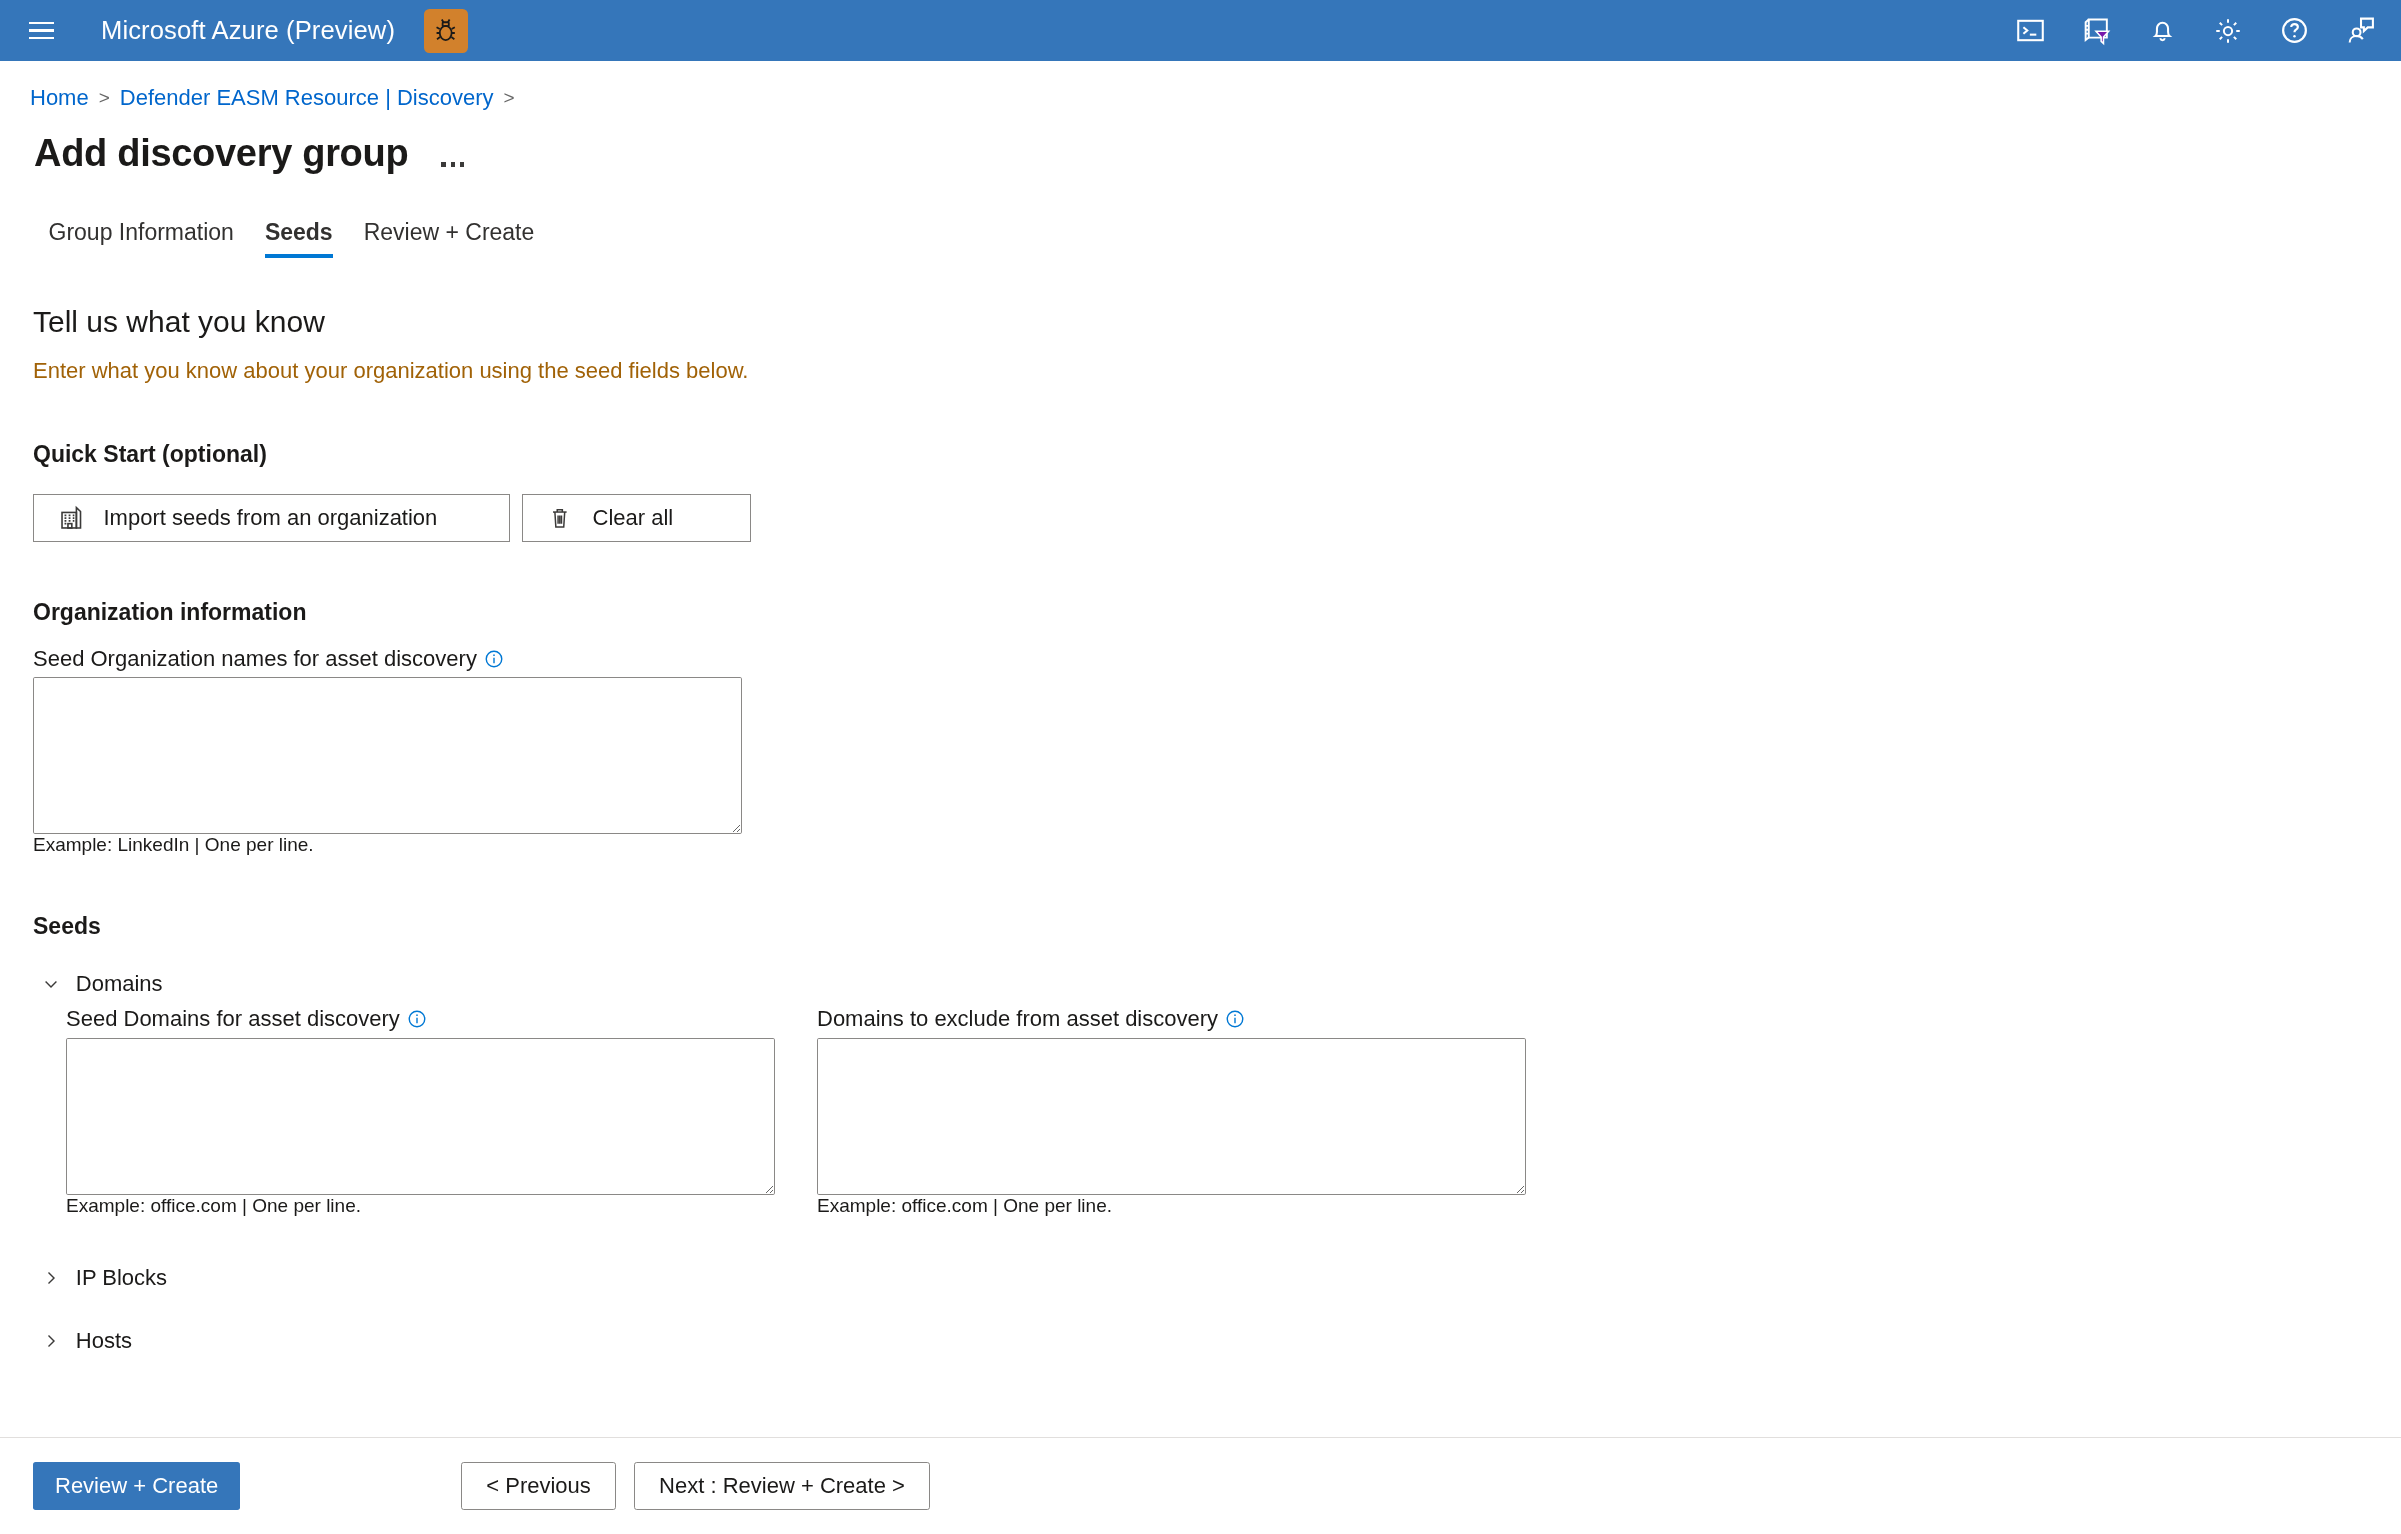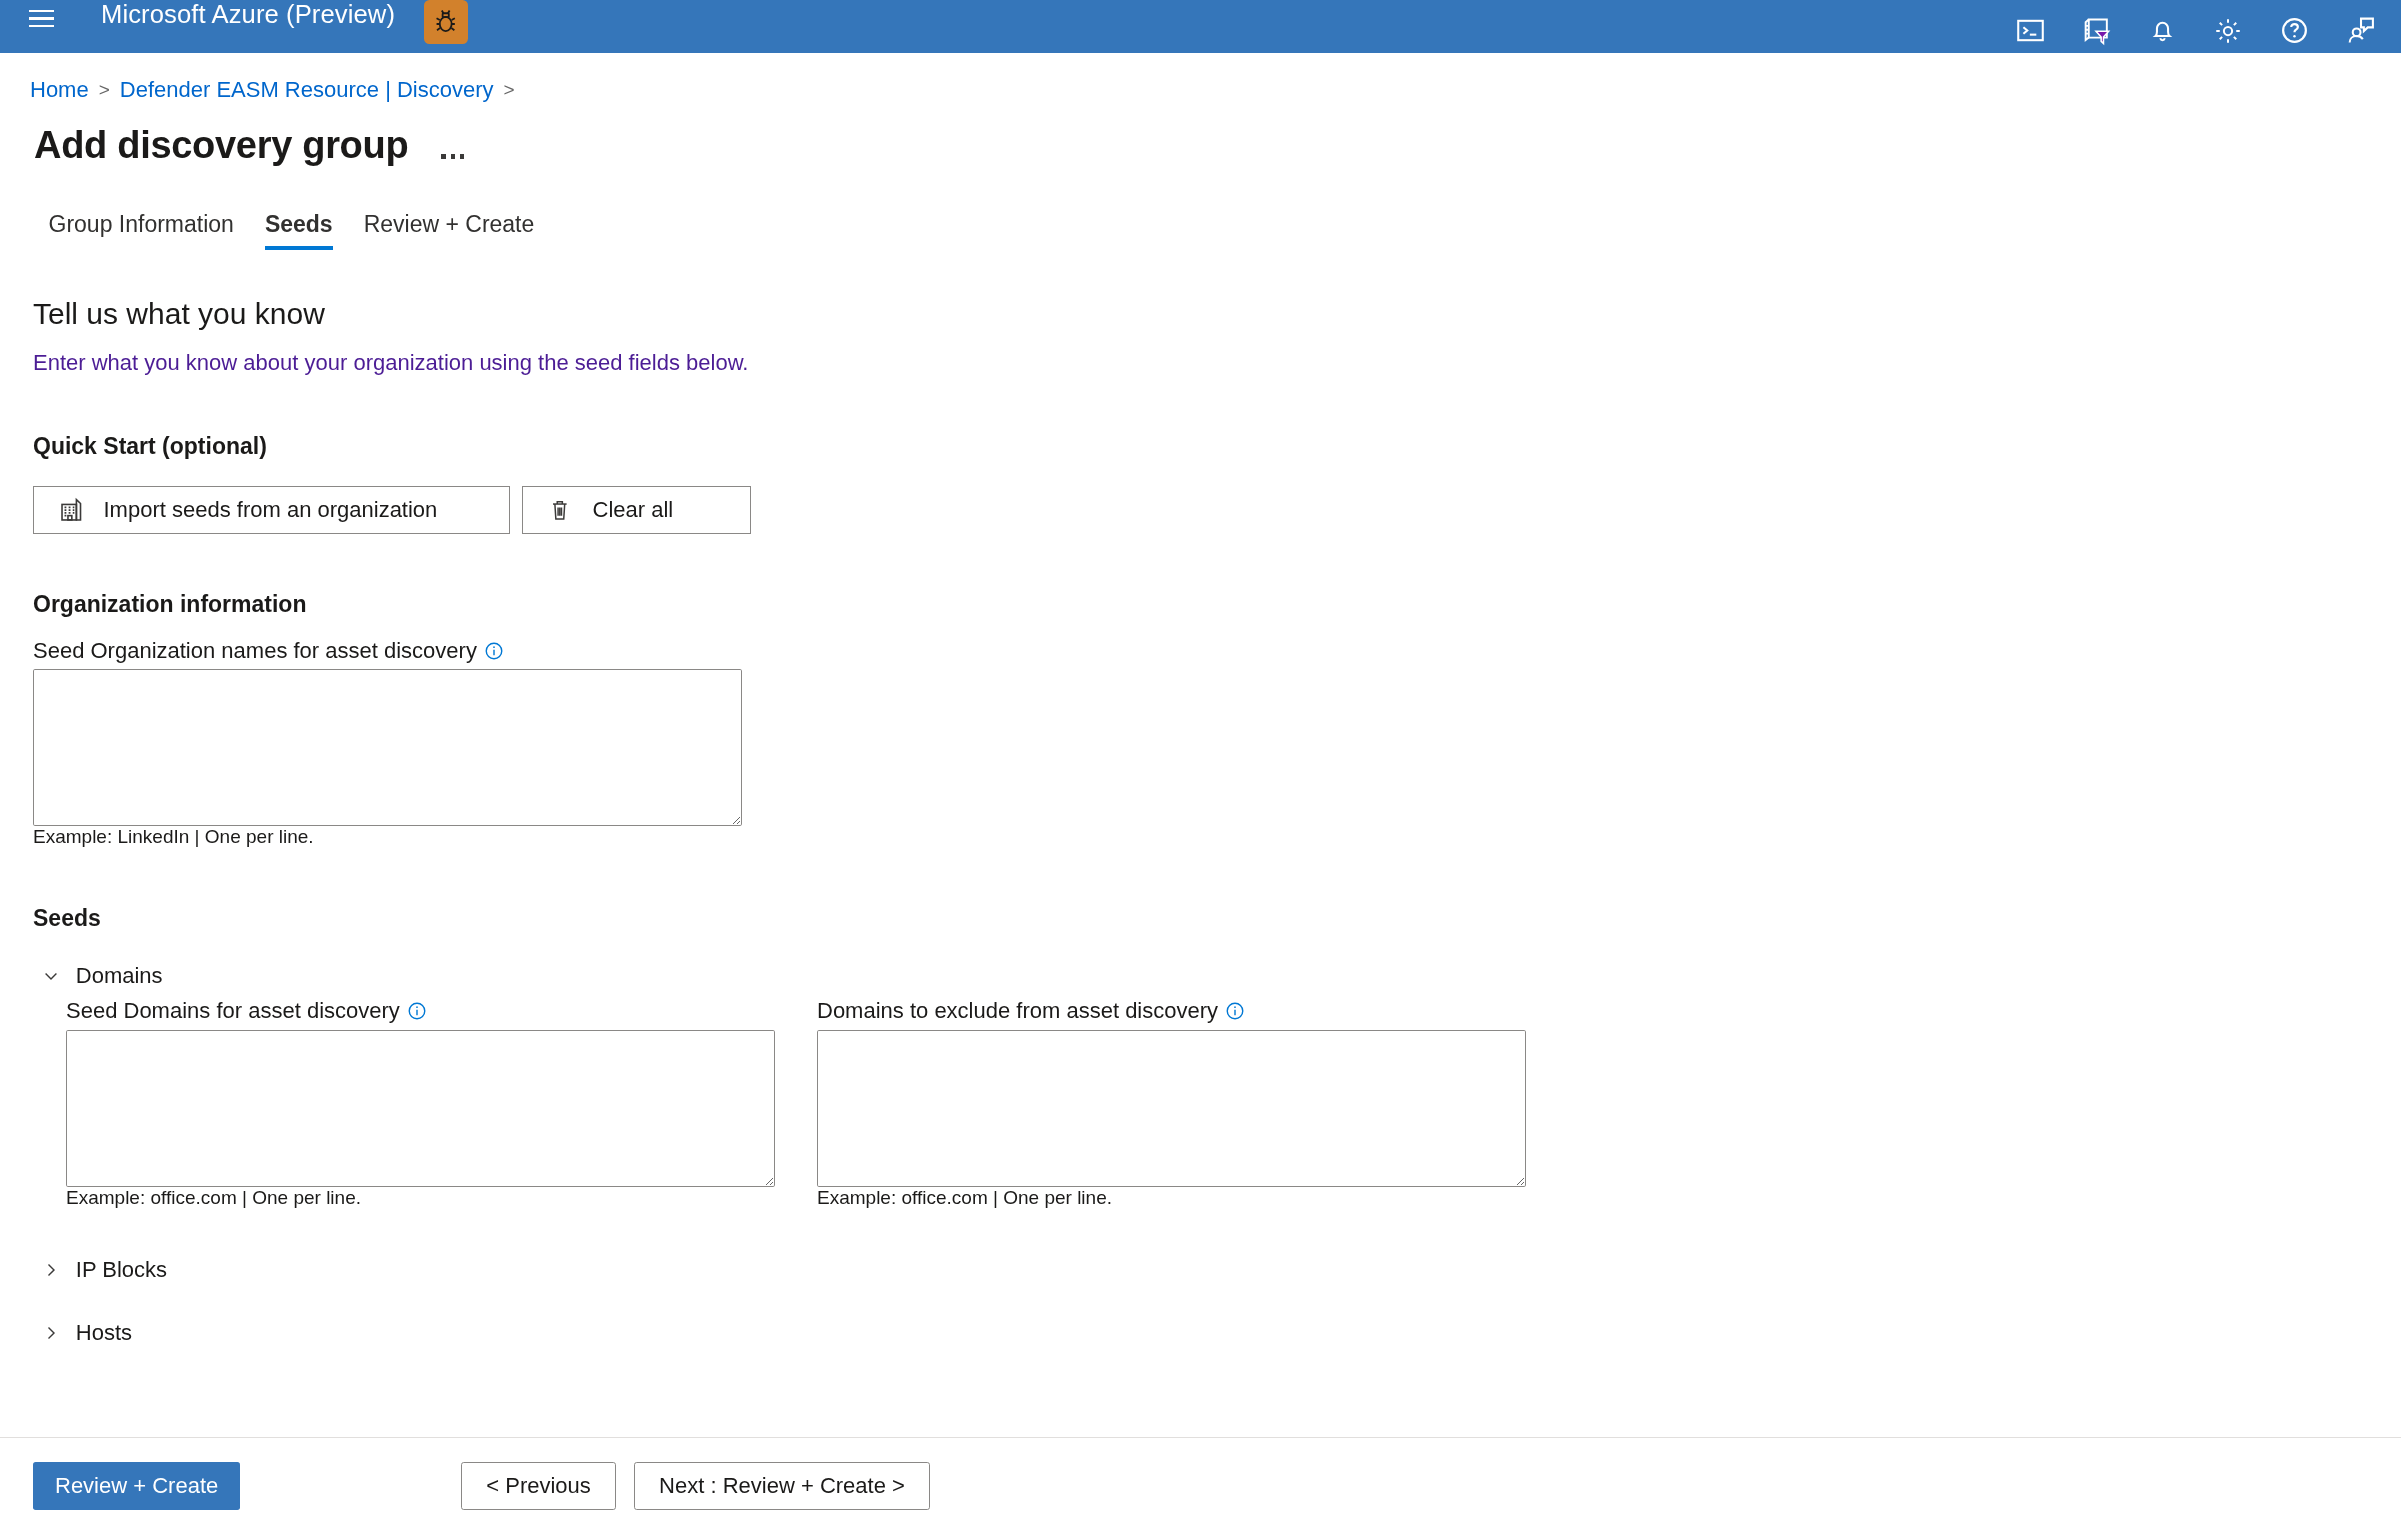--- a/index.html
+++ b/index.html
@@ -9,24 +9,24 @@
     height: 1534px;
     background: #ffffff;
     font-family: "Liberation Sans", sans-serif;
     color: #1b1a19;
     overflow: hidden;
     position: relative;
   }
 
   
   .topbar {
-    height: 53px;
+    height: 61px;
     background: #3576ba;
     display: flex;
-    align-items: flex-start;
+    align-items: center;
     position: relative;
   }
   .hamburger {
     width: 37px; height: 37px;
     margin-left: 23px;
     display: flex; flex-direction: column;
     justify-content: center; align-items: center;
     gap: 5.5px;
     cursor: pointer;
   }
@@ -159,21 +159,21 @@
   }
   .h2 {
     font-size: 30px;
     font-weight: normal;
     margin-top: 47px;
     color: #1b1a19;
   }
   .subtext {
     font-size: 22px;
     margin-top: 19px;
-    color: #4c1d95;
+    color: #a16207;
   }
   .h3 {
     font-size: 23px;
     font-weight: bold;
     margin-top: 57px;
     color: #1b1a19;
   }
 
   .btnrow {
     display: flex;

